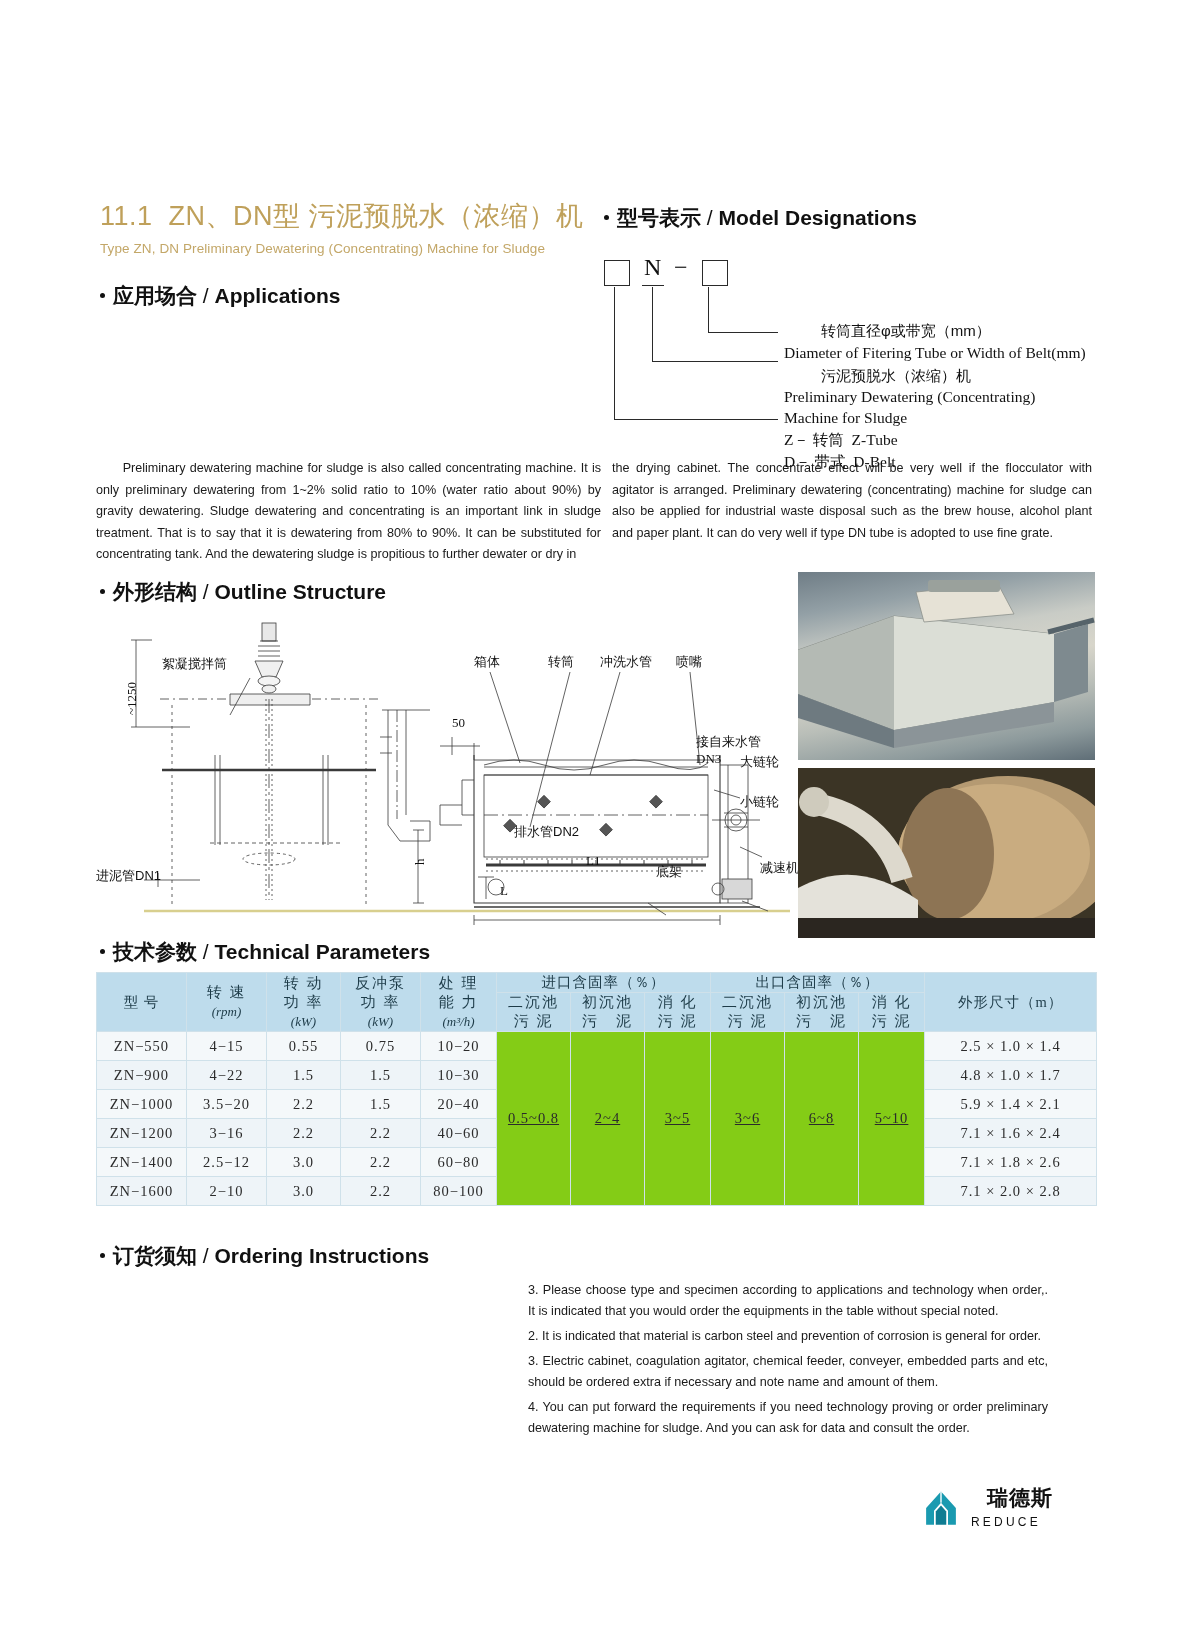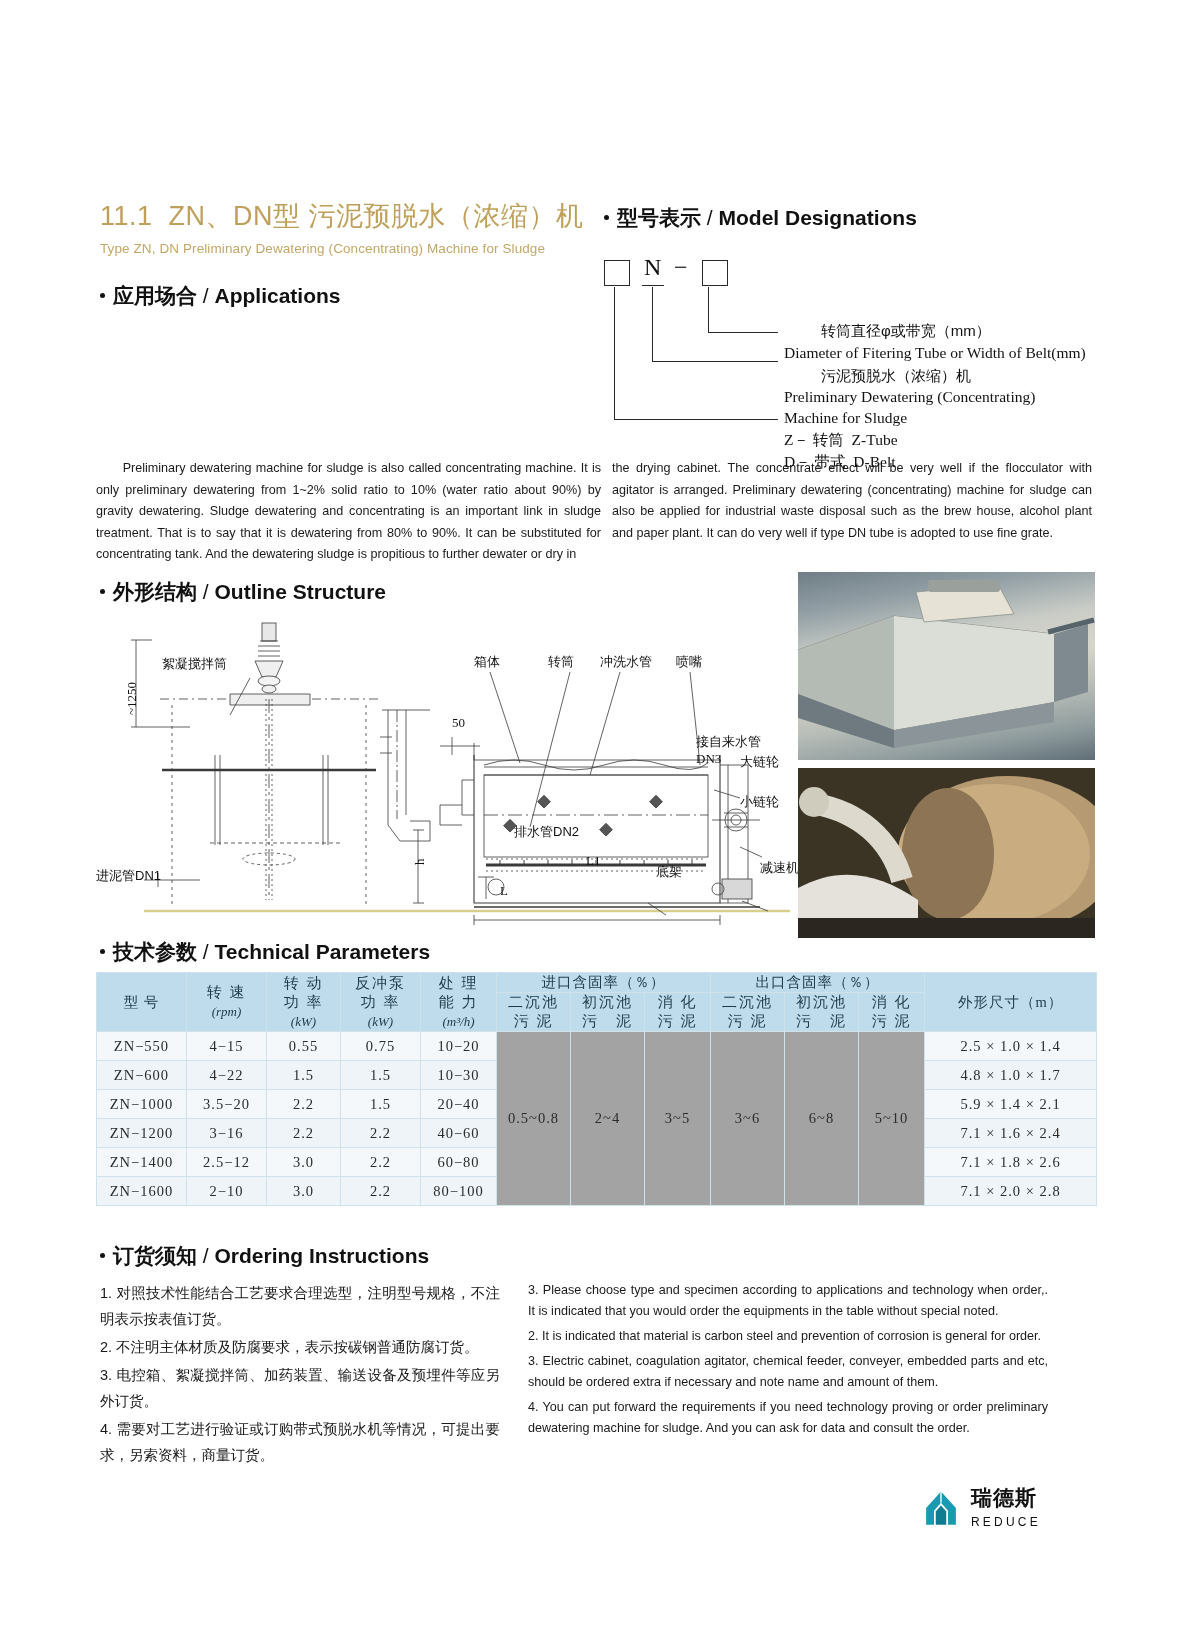--- a/index.html
+++ b/index.html
@@ -117,41 +117,41 @@
   }
   #params-table thead th {
     background: #bedcec; font-weight: 400; color: #1d3b48; line-height: 19px;
   }
   #params-table tbody td { background: #f4f8fa; height: 29px; }
   #params-table tbody tr:nth-child(even) td { background: #eef4f8; }
   .hdr-cn { font-size: 15px; letter-spacing: 2px; }
   .hdr-unit { font-size: 13px; font-style: italic; letter-spacing: 0; }
   .model-cell { letter-spacing: .5px; }
   .dim-cell { letter-spacing: 1.5px; }
-  #params-table tbody td.span-cell { background: #a3a3a3; }
+  #params-table tbody td.span-cell { background: #84cc16; text-decoration: underline; }
 
   
   #ordering-head { position: absolute; left: 100px; top: 1242px; }
   #ordering-cn { position: absolute; left: 100px; top: 1280px; width: 400px; }
   #ordering-en { position: absolute; left: 528px; top: 1280px; width: 520px; }
   .ord-cn-item {
     font-size: 14.5px; line-height: 26px; color: #1a1a1a; margin-bottom: 2px;
     text-align: justify;
   }
   .ord-en-item {
     font-size: 12.6px; line-height: 21px; color: #1a1a1a; margin-bottom: 4px;
     text-align: justify;
   }
 
   
   #logo { position: absolute; left: 920px; top: 1487px; display: flex; align-items: center; }
   #logo-mark { width: 42px; height: 42px; }
   #logo-text { margin-left: 9px; }
   .logo-cn {
-    font-size: 21px; font-weight: 700; color: #111; letter-spacing: 1px; line-height: 22px;
+    font-size: 21px; font-weight: 700; color: #111; letter-spacing: 1px; line-height: 22px; margin-left: 16px;
   }
   .logo-en {
     font-size: 12px; color: #111; letter-spacing: 3.2px; line-height: 14px; margin-top: 6px;
   }
 </style>
 </head>
 <body>
 
 <div class="page">
 
@@ -436,21 +436,21 @@
         <td>10−20</td>
         <td class="span-cell" rowspan="6">0.5~0.8</td>
         <td class="span-cell" rowspan="6">2~4</td>
         <td class="span-cell" rowspan="6">3~5</td>
         <td class="span-cell" rowspan="6">3~6</td>
         <td class="span-cell" rowspan="6">6~8</td>
         <td class="span-cell" rowspan="6">5~10</td>
         <td class="dim-cell">2.5 × 1.0 × 1.4</td>
       </tr>
       <tr>
-        <td class="model-cell">ZN−600</td>
+        <td class="model-cell">ZN−900</td>
         <td>4−22</td>
         <td>1.5</td>
         <td>1.5</td>
         <td>10−30</td>
         <td class="dim-cell">4.8 × 1.0 × 1.7</td>
       </tr>
       <tr>
         <td class="model-cell">ZN−1000</td>
         <td>3.5−20</td>
         <td>2.2</td>
@@ -482,26 +482,20 @@
         <td>80−100</td>
         <td class="dim-cell">7.1 × 2.0 × 2.8</td>
       </tr>
     </tbody>
   </table>
 
   <div id="ordering-head" class="sec-head">
     <span class="bullet-dot"></span><span>订货须知</span><span class="slash"> / </span><span class="en">Ordering Instructions</span>
   </div>
 
-  <div id="ordering-cn">
-    <div class="ord-cn-item">1. 对照技术性能结合工艺要求合理选型，注明型号规格，不注明表示按表值订货。</div>
-    <div class="ord-cn-item">2. 不注明主体材质及防腐要求，表示按碳钢普通防腐订货。</div>
-    <div class="ord-cn-item">3. 电控箱、絮凝搅拌筒、加药装置、输送设备及预埋件等应另外订货。</div>
-    <div class="ord-cn-item">4. 需要对工艺进行验证或订购带式预脱水机等情况，可提出要求，另索资料，商量订货。</div>
-  </div>
 
   <div id="ordering-en">
     <div class="ord-en-item">3. Please choose type and specimen according to applications and technology when order,. It is indicated that you would order the equipments in the table without special noted.</div>
     <div class="ord-en-item">2. It is indicated that material is carbon steel and prevention of corrosion is general for order.</div>
     <div class="ord-en-item">3. Electric cabinet, coagulation agitator, chemical feeder, conveyer, embedded parts and etc, should be ordered extra if necessary and note name and amount of them.</div>
     <div class="ord-en-item">4. You can put forward the requirements if you need technology proving or order preliminary dewatering machine for sludge. And you can ask for data and consult the order.</div>
   </div>
 
   <div id="logo">
     <svg id="logo-mark" viewBox="0 0 48 48">

